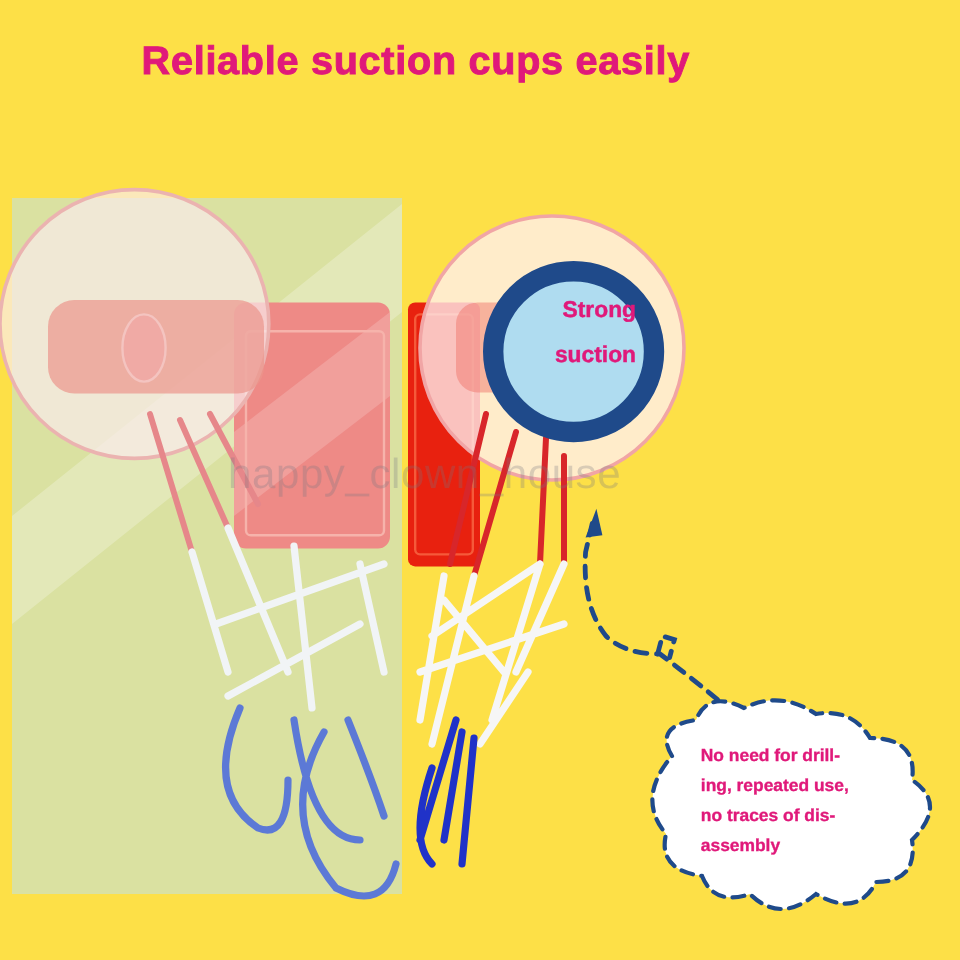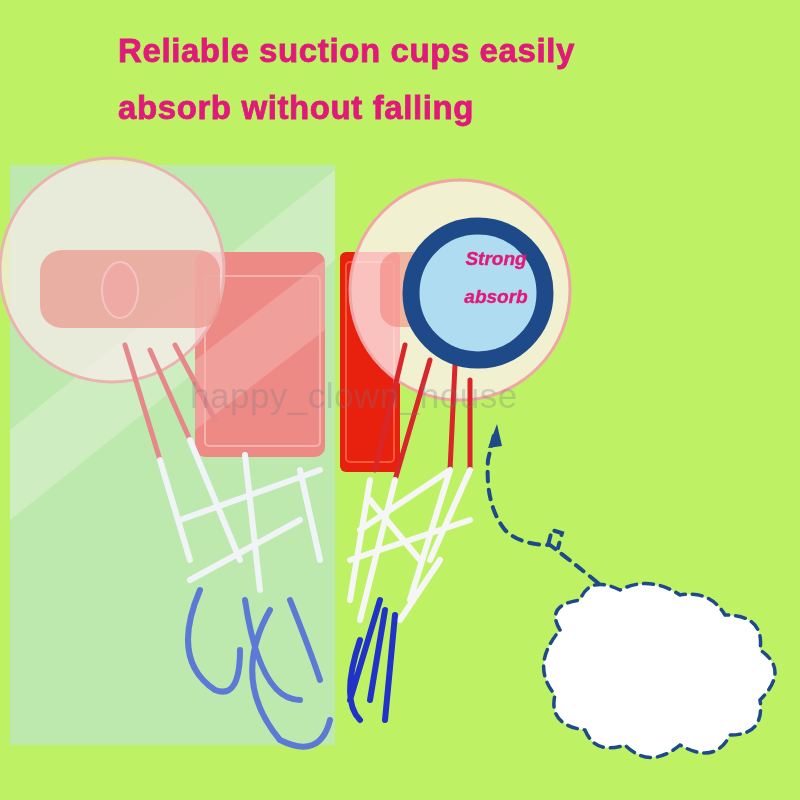--- a/index.html
+++ b/index.html
@@ -1,22 +1,22 @@
 <!DOCTYPE html>
 <html><head>
 <meta charset="utf-8">
 <style>
   html, body { margin: 0; padding: 0; }
   body { width: 800px; height: 800px; overflow: hidden; background: #a9dcef; position: relative; font-family: "Liberation Sans", "DejaVu Sans", sans-serif; }
-  .stage { position: absolute; left: 0; top: 0; width: 800px; height: 800px; background: #bef264; }
+  .stage { position: absolute; left: 0; top: 0; width: 800px; height: 800px; background: #fde047; }
   .headline { position: absolute; left: 118px; top: 22px; color: #e0197a; font-weight: 900; font-size: 33px; line-height: 57px; letter-spacing: 0.6px; font-family: "Liberation Sans", sans-serif; }
   .headline div { white-space: nowrap; -webkit-text-stroke: 0.8px #e0197a; }
   svg.scene { position: absolute; left: 0; top: 0; }
   .watermark { position: absolute; left: 190px; top: 376px; font-size: 35px; color: rgba(120,120,130,0.28); font-family: "Liberation Sans", sans-serif; letter-spacing: 0.5px; white-space: nowrap; }
-  .badge-text { position: absolute; left: 436px; top: 240px; width: 120px; text-align: center; color: #e0197a; font-weight: 900; font-size: 19px; line-height: 38px; font-style: italic; -webkit-text-stroke: 0.4px #e0197a; }
+  .badge-text { position: absolute; left: 410px; top: 240px; width: 120px; text-align: right; color: #e0197a; font-weight: 900; font-size: 19px; line-height: 38px; -webkit-text-stroke: 0.4px #e0197a; }
   .cloud-text { position: absolute; left: 584px; top: 618px; color: #e0197a; font-weight: 900; font-size: 14.5px; line-height: 25px; white-space: nowrap; -webkit-text-stroke: 0.3px #e0197a; }
 </style>
 </head>
 <body>
 
 <div class="stage">
 
   <svg class="scene" width="800" height="800" viewBox="0 0 800 800">
 
     <rect x="340" y="252" width="60" height="220" rx="6" fill="#e8210f"></rect>
@@ -55,23 +55,28 @@
     </g>
     <polygon points="497,424 488,448 502,446" fill="#1f4a8a"></polygon>
 
     <g>
       <path d="M560 630 Q545 605 580 600 Q590 575 620 590 Q650 575 680 595 Q710 590 725 615 Q765 615 760 650 Q790 670 760 700 Q765 735 730 735 Q715 765 680 745 Q650 770 625 745 Q595 755 585 730 Q548 725 555 695 Q530 665 560 630 Z" fill="#ffffff" stroke="#1f4a8a" stroke-width="3.5" stroke-dasharray="10 7" stroke-linecap="round"></path>
     </g>
   </svg>
 
   <div class="headline">
     <div>Reliable suction cups easily</div>
-    <div>absorb without falling</div>
   </div>
 
   <div class="watermark">happy_clown_house</div>
 
   <div class="badge-text">
     <div>Strong</div>
-    <div>absorb</div>
+    <div>suction</div>
   </div>
 
+  <div class="cloud-text">
+    <div>No need for drill-</div>
+    <div>ing, repeated use,</div>
+    <div>no traces of dis-</div>
+    <div>assembly</div>
+  </div>
 </div>
 
 </body></html>

